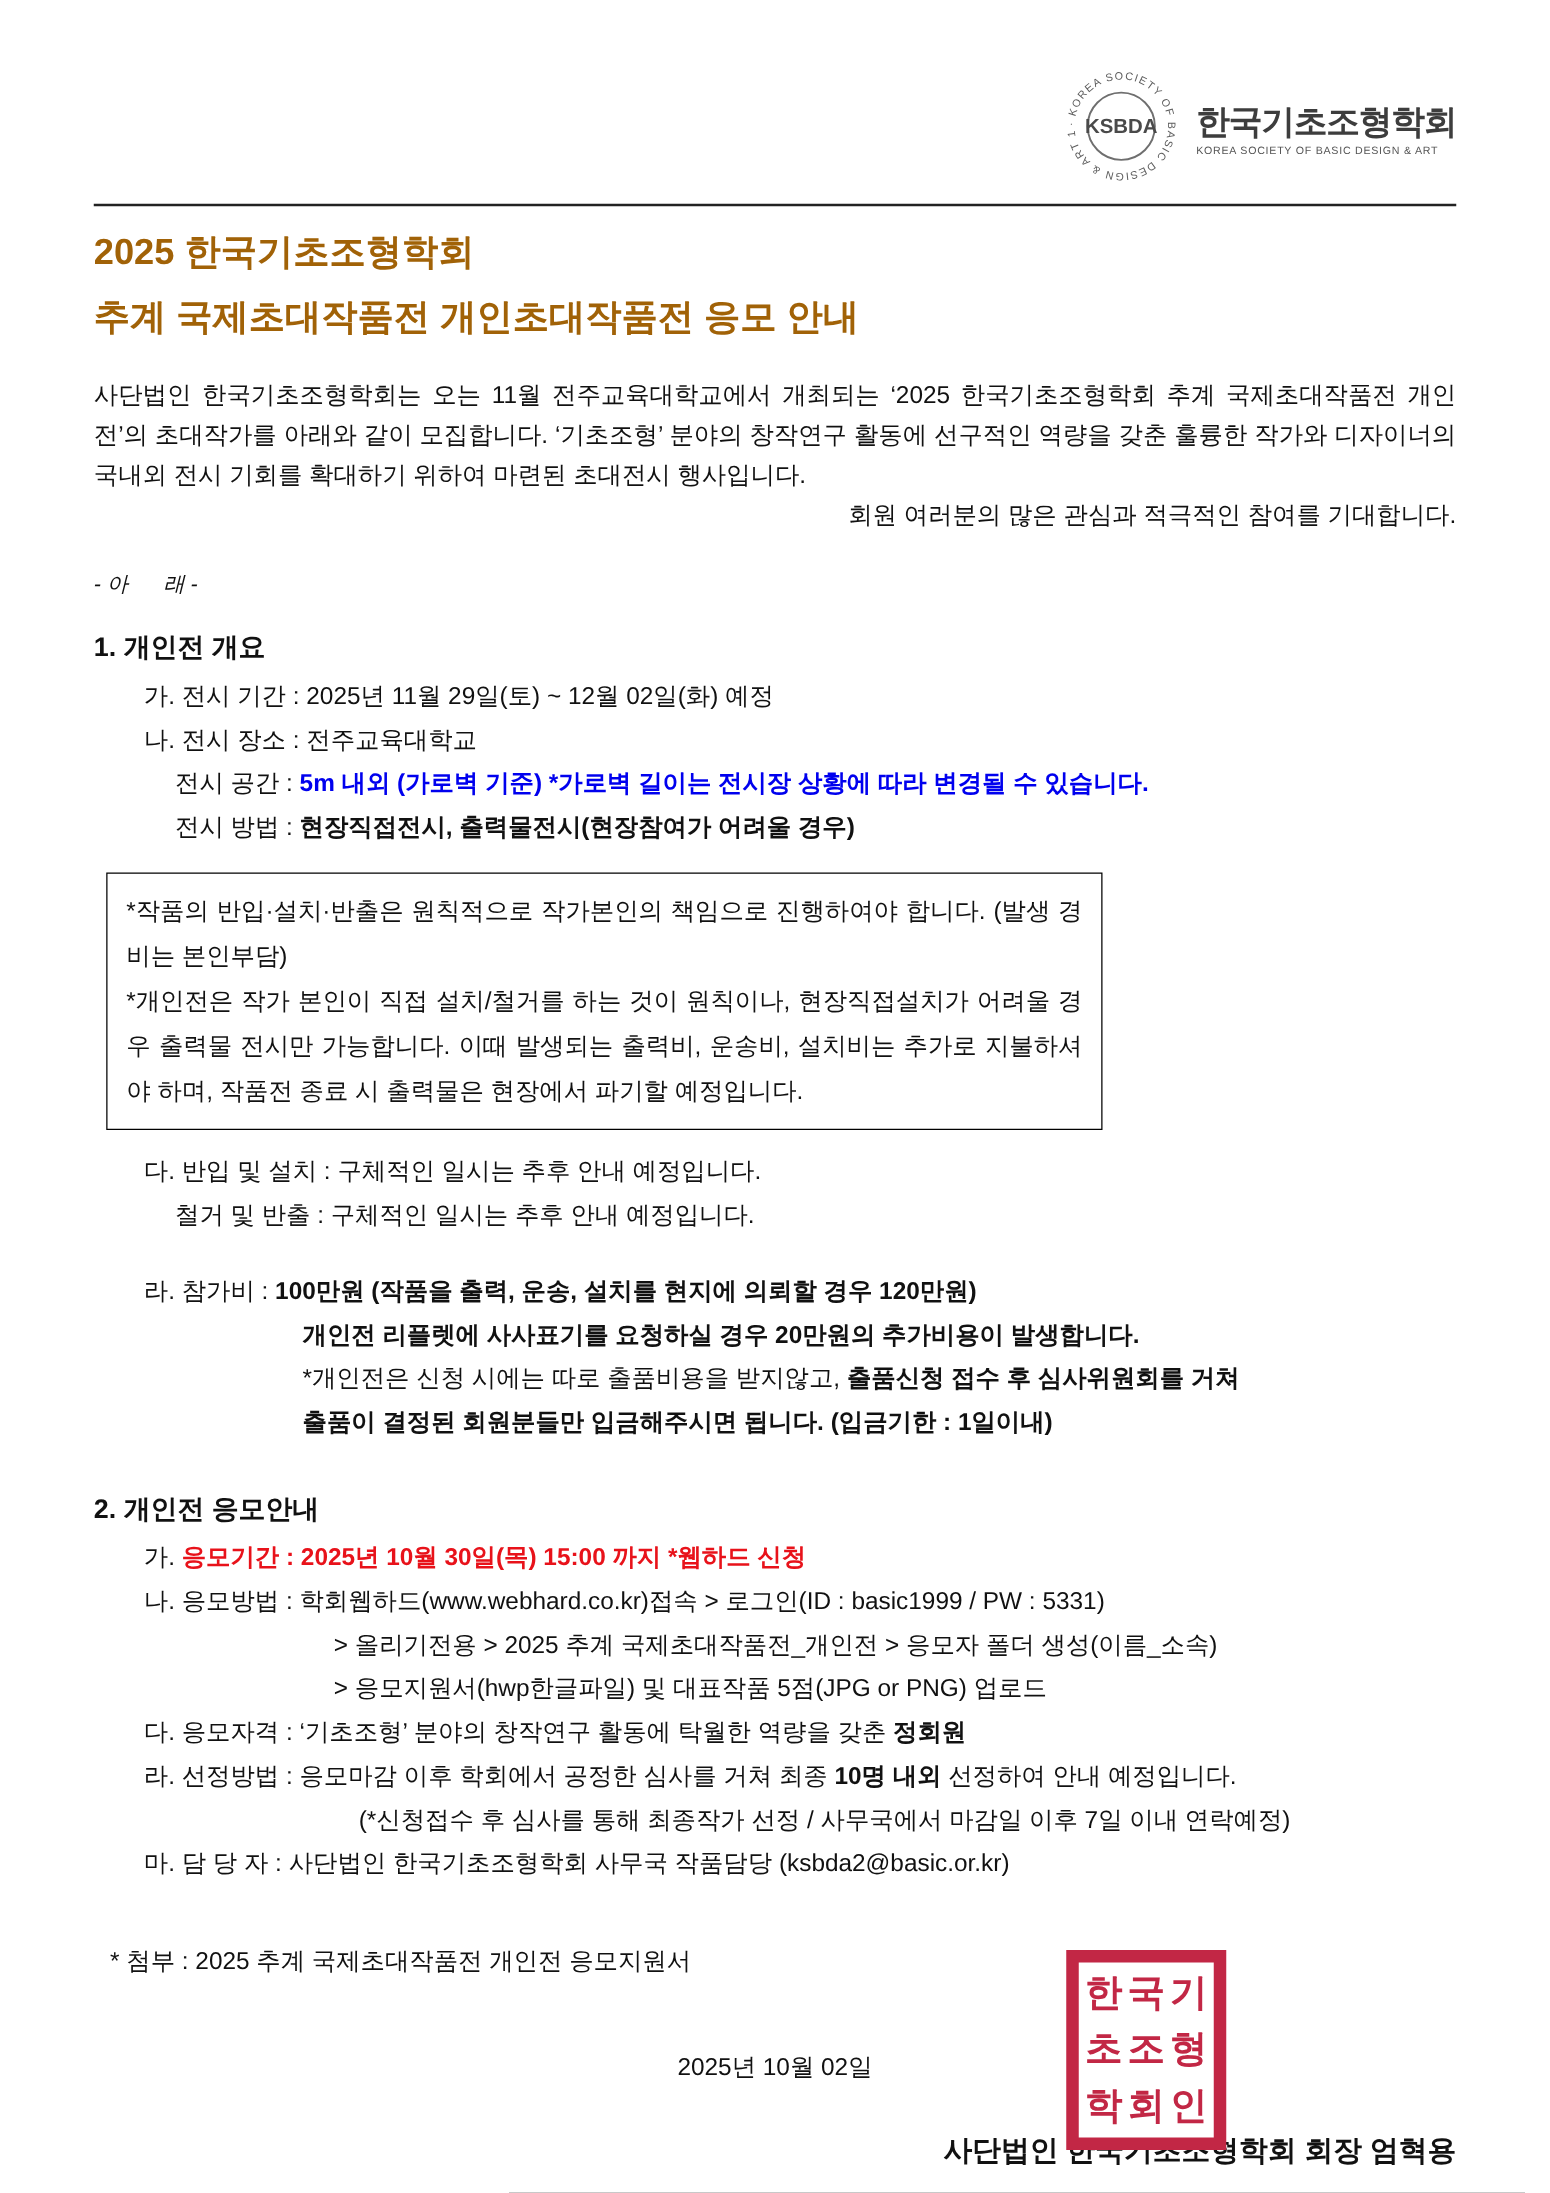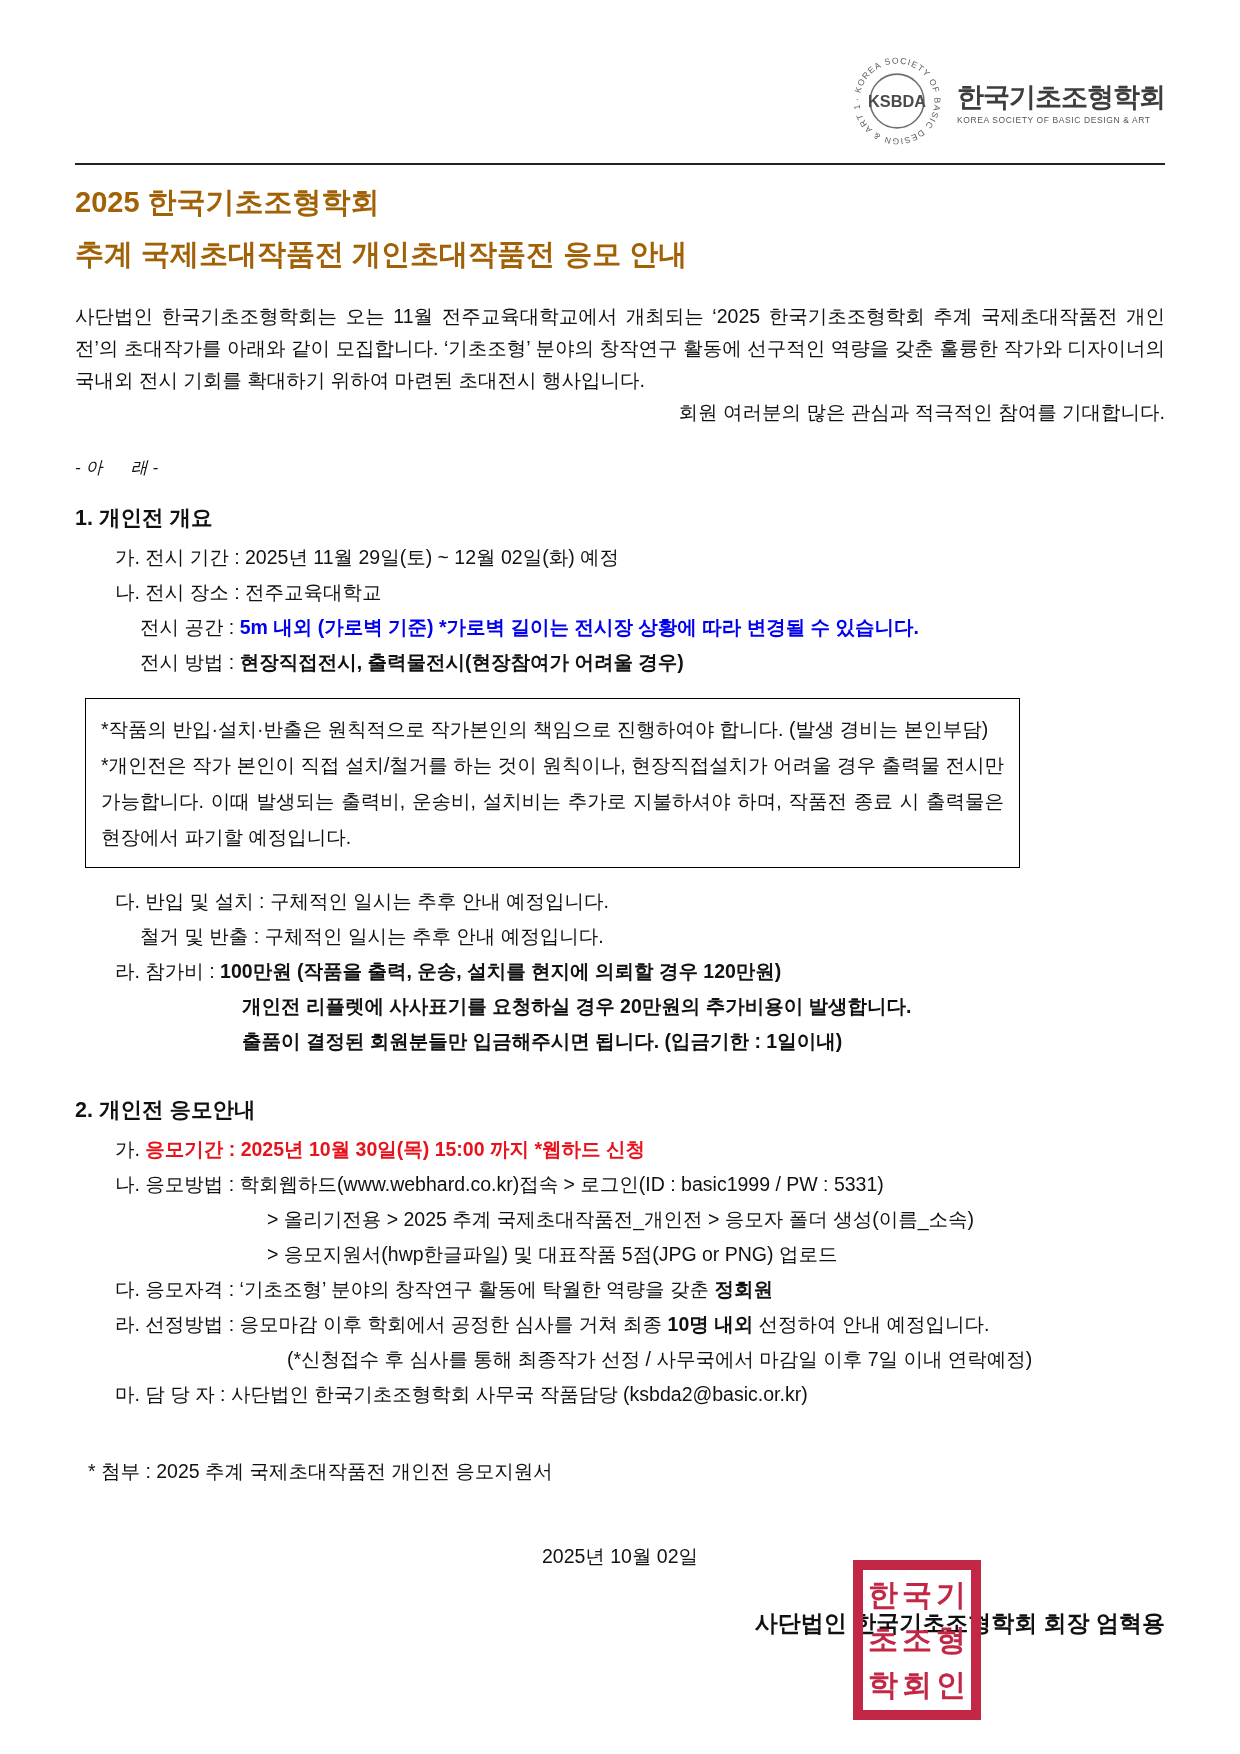--- a/index.html
+++ b/index.html
@@ -27,27 +27,27 @@
   .sec1 { margin-top:24px; }
   .sec2 { margin-top:36px; }
   .line { font-size:19.5px; line-height:35px; }
   .ind1 { margin-left:40px; }           
   .ind2 { margin-left:65px; }           
   .cont-fee { margin-left:167px; }      
   .cont-method { margin-left:192px; }   
   .cont-select { margin-left:212px; }   
   .mt8 { margin-top:8px; }
   .mt16 { margin-top:16px; }
-  .mt26 { }
+  .mt26 { margin-top:26px; }
   .b { font-weight:700; }
   .blue { color:#0000EE; font-weight:700; }
   .red { color:#E8121A; font-weight:700; }
   
   .notice-box {
-    margin:18px 0 0 10px; width:935px; border:1.5px solid #000;
+    margin:18px 0 0 10px; width:797px; border:1.5px solid #000;
     padding:12px 15px; font-size:19.5px; line-height:36px; text-align:justify;
   }
   
   .attachment { margin-top:46px; font-size:19.5px; margin-left:13px; }
   .closing { margin-top:58px; }
   .closing-date { text-align:center; font-size:19.5px; }
   .closing-sig { margin-top:38px; text-align:right; font-size:23px; font-weight:700; }
   .seal {
     position:absolute; left:853px; top:1560px; width:128px; height:160px;
     border:10px solid #C22745; display:grid; grid-template-columns:repeat(3,1fr);
@@ -113,20 +113,23 @@
     </div>
 
     <div class="line ind1 mt16">다. 반입 및 설치 : 구체적인 일시는 추후 안내 예정입니다.</div>
     <div class="line ind2">철거 및 반출 : 구체적인 일시는 추후 안내 예정입니다.</div>
 
     <div class="mt26">
       <div class="line ind1">
         <span>라. 참가비 : </span><span class="b">100만원 (작품을 출력, 운송, 설치를 현지에 의뢰할 경우 120만원)</span>
       </div>
       <div class="line cont-fee b">개인전 리플렛에 사사표기를 요청하실 경우 20만원의 추가비용이 발생합니다.</div>
+      <div class="line cont-fee">
+        <span>*개인전은 신청 시에는 따로 출품비용을 받지않고, </span><span class="b">출품신청 접수 후 심사위원회를 거쳐</span>
+      </div>
       <div class="line cont-fee b">출품이 결정된 회원분들만 입금해주시면 됩니다. (입금기한 : 1일이내)</div>
     </div>
   </div>
 
   <div class="sec2">
     <div class="sec-heading">2. 개인전 응모안내</div>
 
     <div class="line ind1 mt8">
       <span>가. </span><span class="red">응모기간 : 2025년 10월 30일(목) 15:00 까지 *웹하드 신청</span>
     </div>

